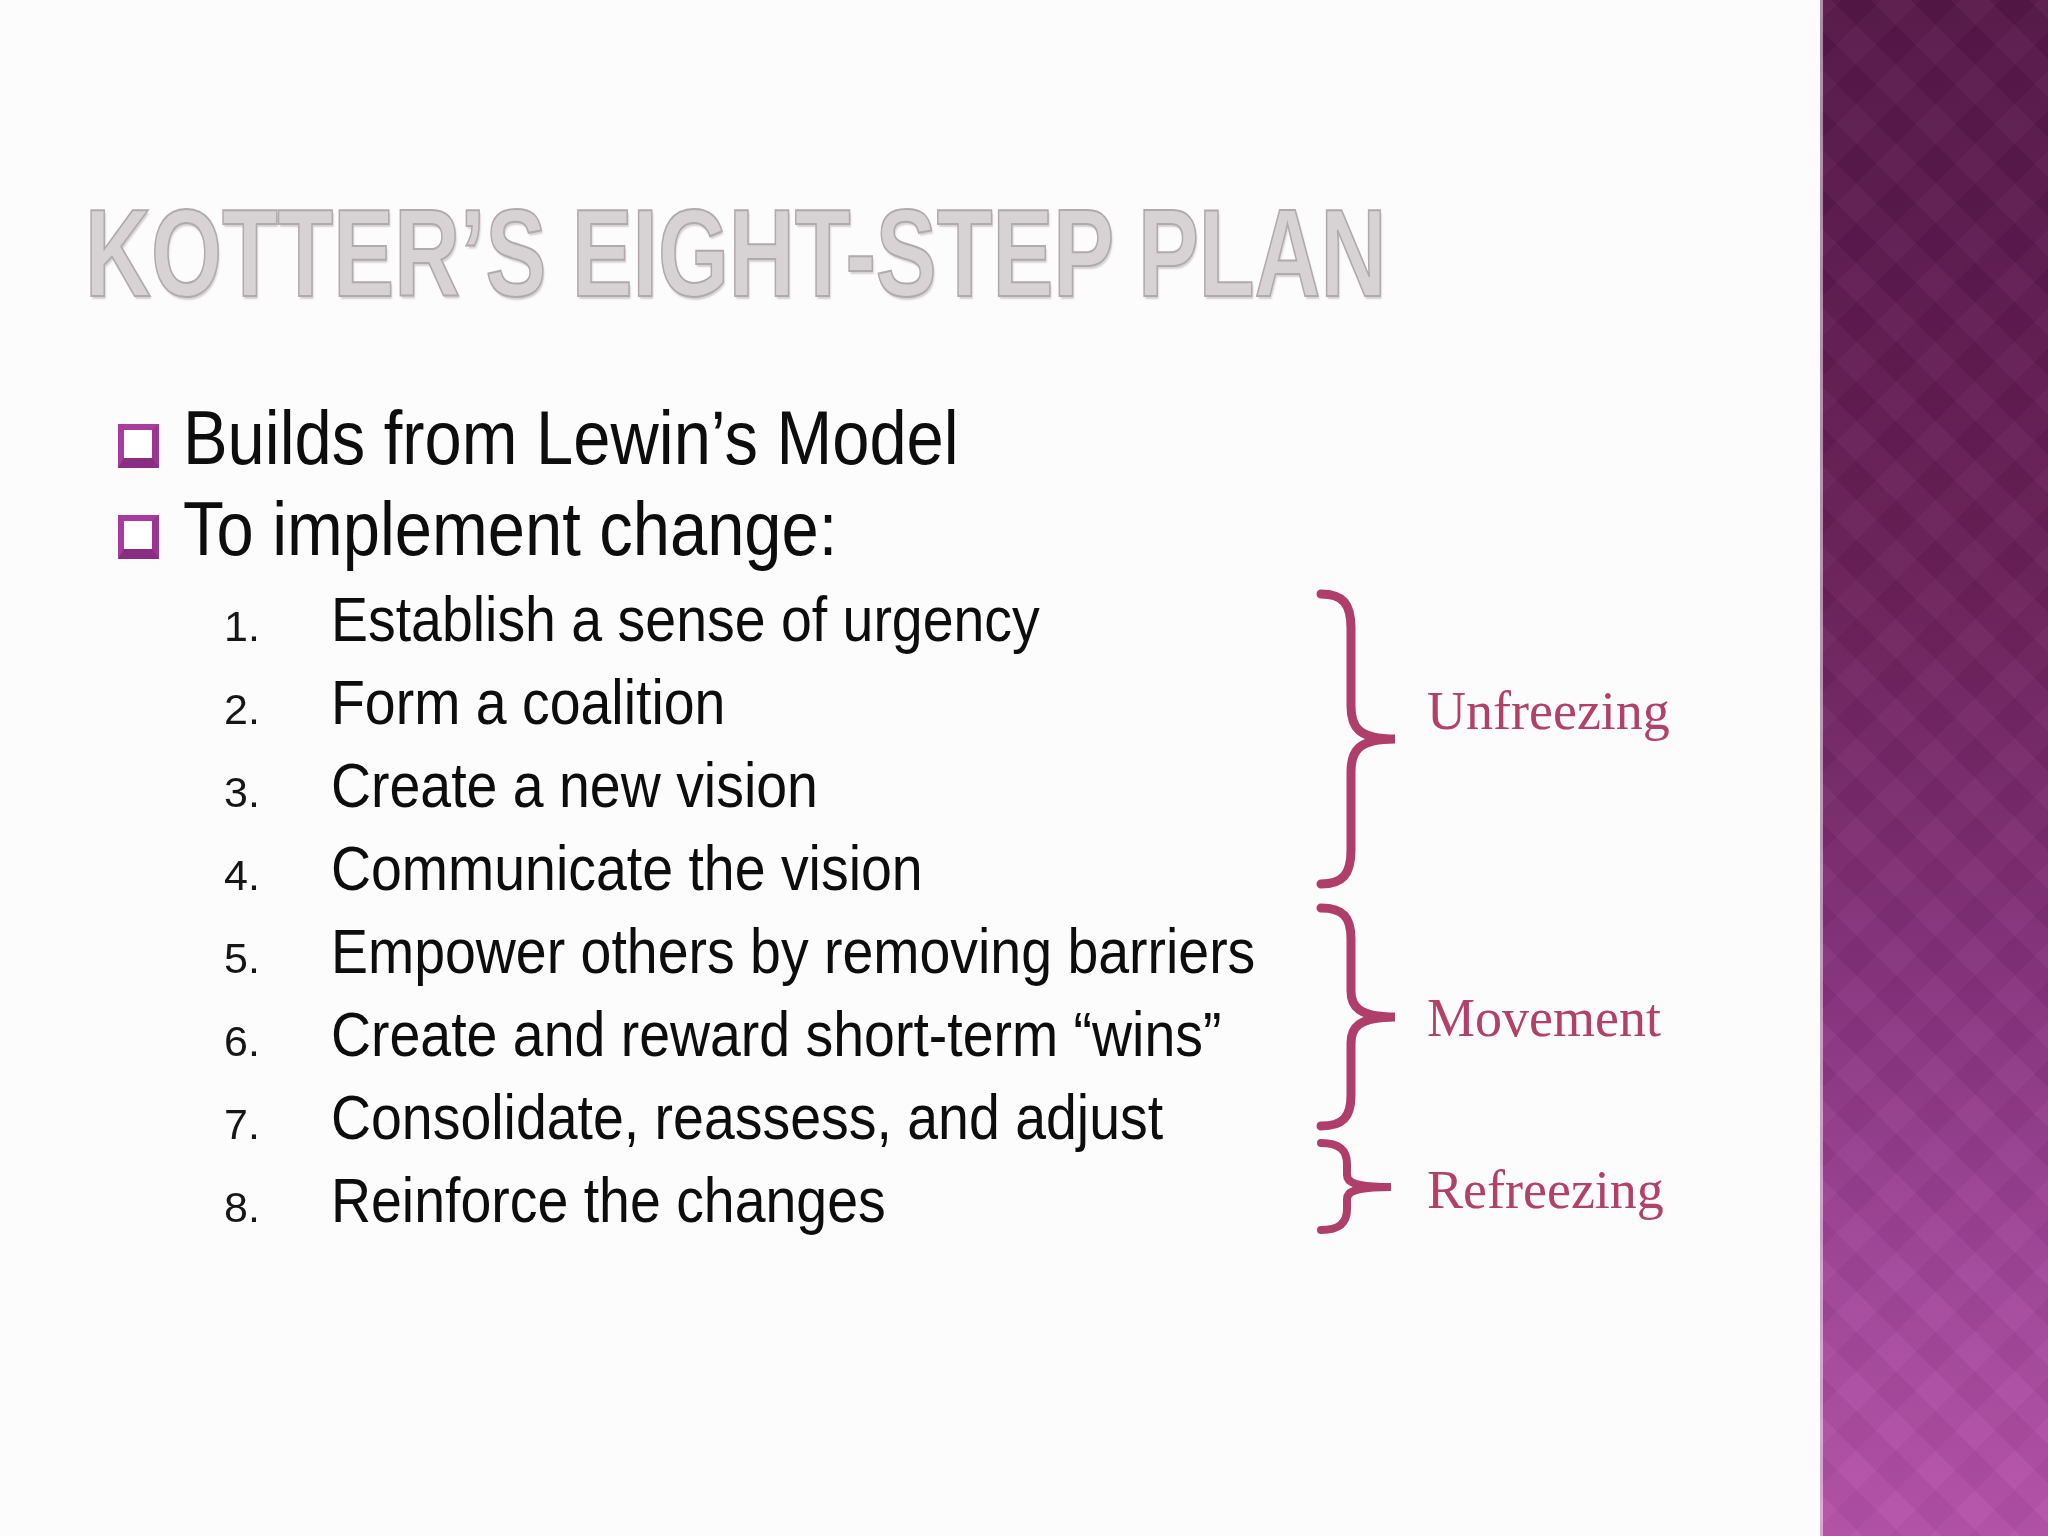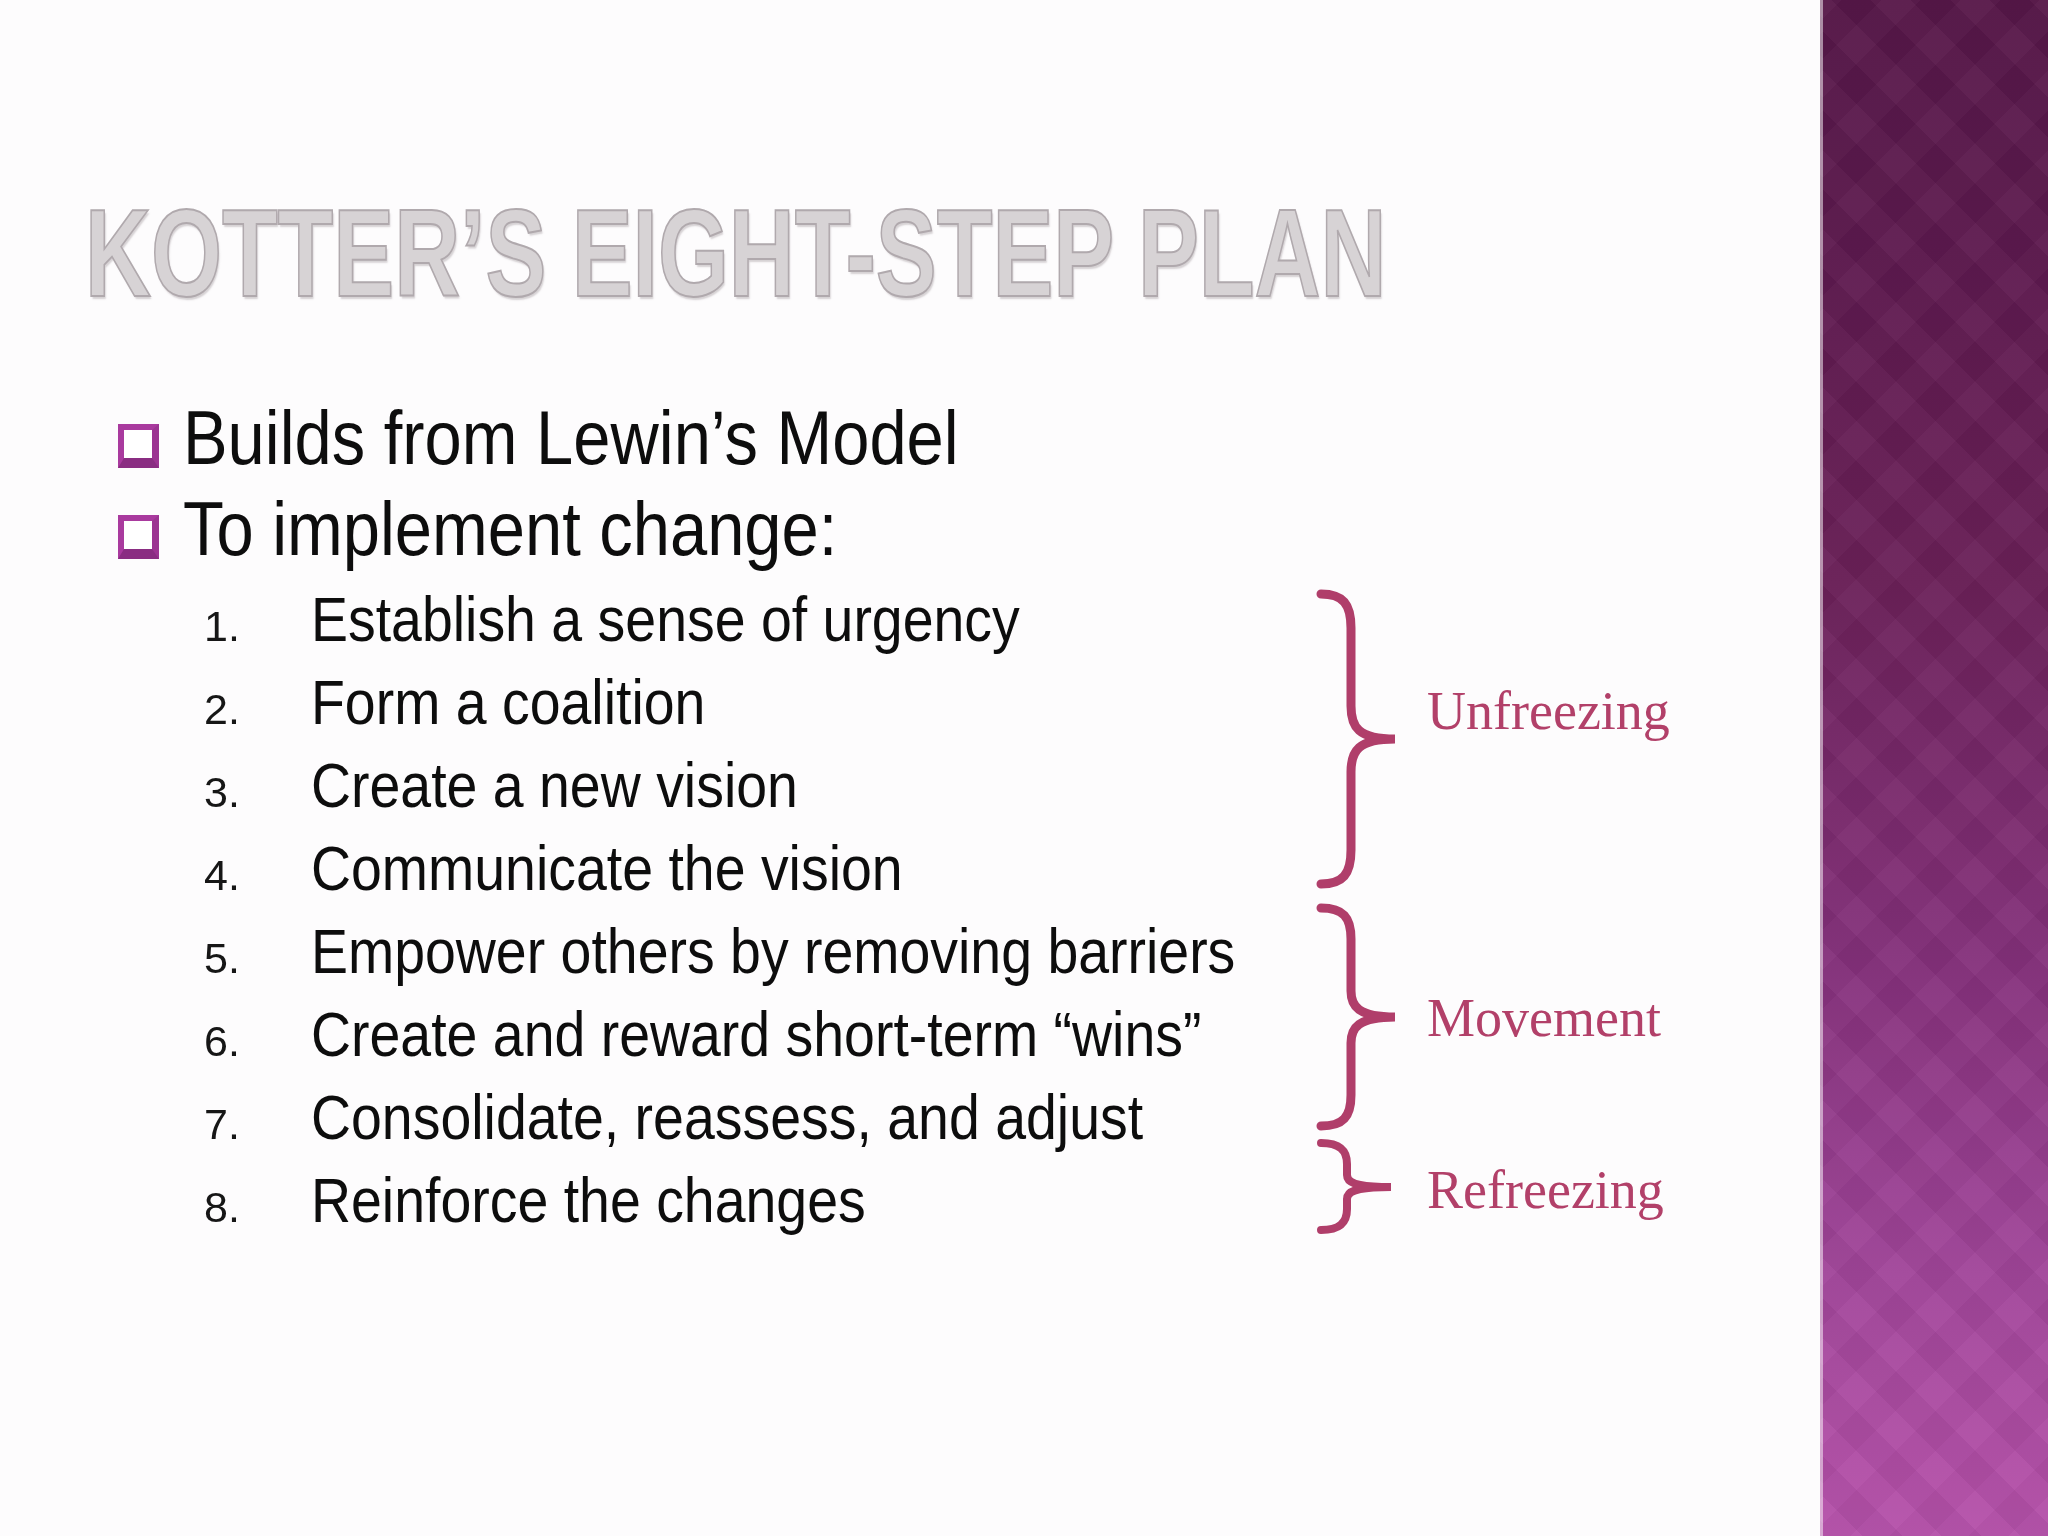--- a/index.html
+++ b/index.html
@@ -38,21 +38,21 @@
     border-right:7px solid #9c3492;
     margin-top:26px;margin-right:24px;
     background:#fff;
   }
   .bullet-text{
     font-size:76px;line-height:1.05;color:#0d0d0d;
     transform:scaleX(0.88);transform-origin:left top;
     letter-spacing:0px;
   }
   
-  .steps{position:absolute;left:204px;top:578px;}
+  .steps{position:absolute;left:224px;top:578px;}
   .step{height:83px;line-height:83px;white-space:nowrap;}
   .step-num{
     display:inline-block;width:107px;
     font-size:43px;color:#161616;
     vertical-align:baseline;
   }
   .step-text{
     display:inline-block;
     font-size:63px;color:#0d0d0d;
     transform:scaleX(0.88);transform-origin:left bottom;

